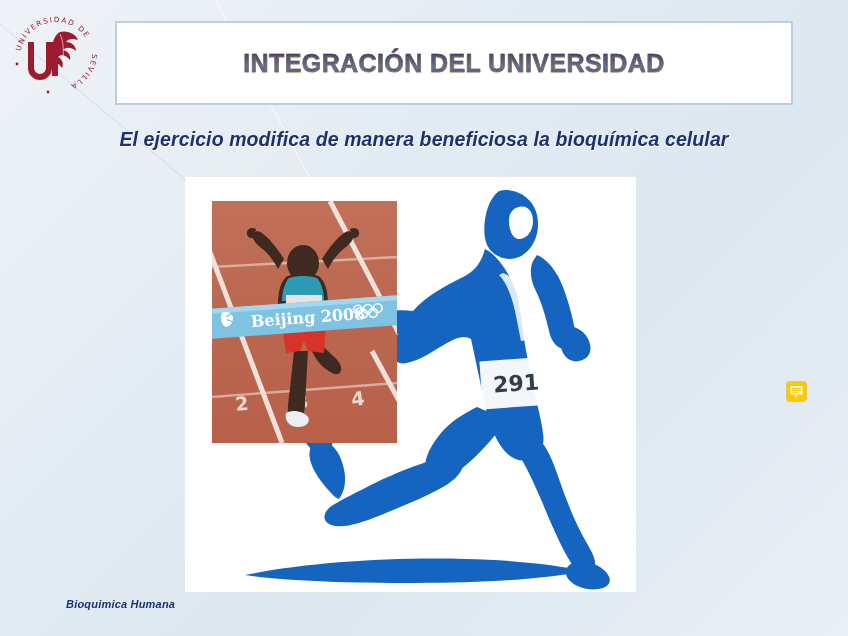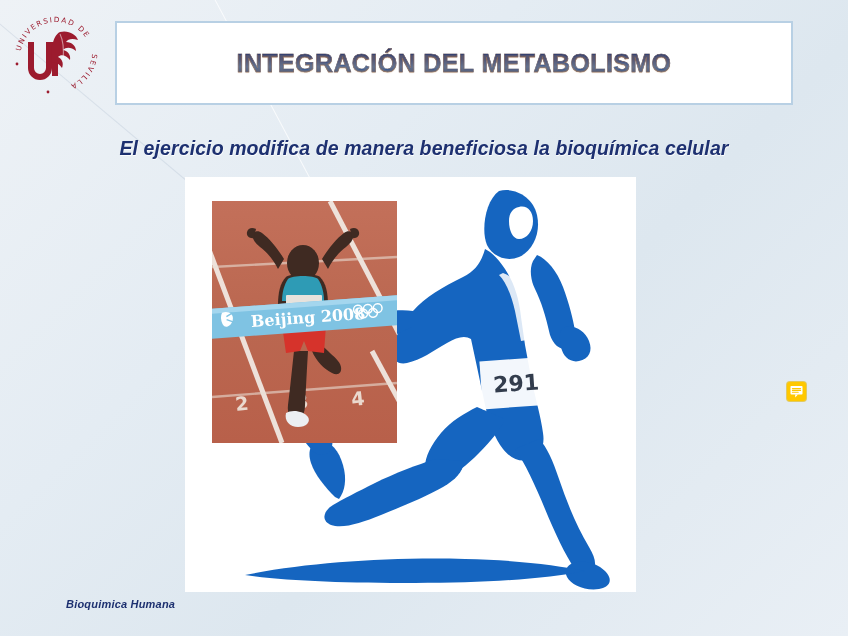--- a/index.html
+++ b/index.html
@@ -75,21 +75,20 @@
     top: 128px;
     width: 848px;
     text-align: center;
     font-size: 19.5px;
     font-style: italic;
     font-weight: bold;
     color: #1d3070;
     letter-spacing: 0.1px;
     font-family: "Liberation Sans", sans-serif;
     text-shadow: 0.5px 0.5px 0 rgba(255,255,255,0.85);
-    margin-top: 9px;
   }
 
   
   #picture-block {
     position: absolute;
     left: 185px;
     top: 177px;
     width: 451px;
     height: 415px;
     background: #ffffff;
@@ -175,21 +174,21 @@
                C54,53 56,57 54,62 C50,56 45,55 43,58 L44,40 C46,32 48,28 52,26 Z" fill="#9c1b2e"></path>
       <path d="M52,28 C55,34 56,44 55,54" stroke="#ffffff" stroke-width="1.1" fill="none" opacity="0.5"></path>
 
       <circle cx="9" cy="58" r="1.4" fill="#9c1b2e"></circle>
       <circle cx="40" cy="86" r="1.4" fill="#9c1b2e"></circle>
     </svg>
   </div>
 
   <div id="title-box">
     <div id="title-text">
-      <span class="line">INTEGRACIÓN DEL METABOLISMO</span>
+      <span class="line">INTEGRACIÓN DEL UNIVERSIDAD</span>
     </div>
   </div>
 
   <div id="subtitle">El ejercicio modifica de manera beneficiosa la bioquímica celular</div>
 
   <div id="picture-block">
 
     <div id="runner-silhouette">
       <svg viewBox="0 0 451 415" xmlns="http://www.w3.org/2000/svg">
         <g fill="#1565c0">

